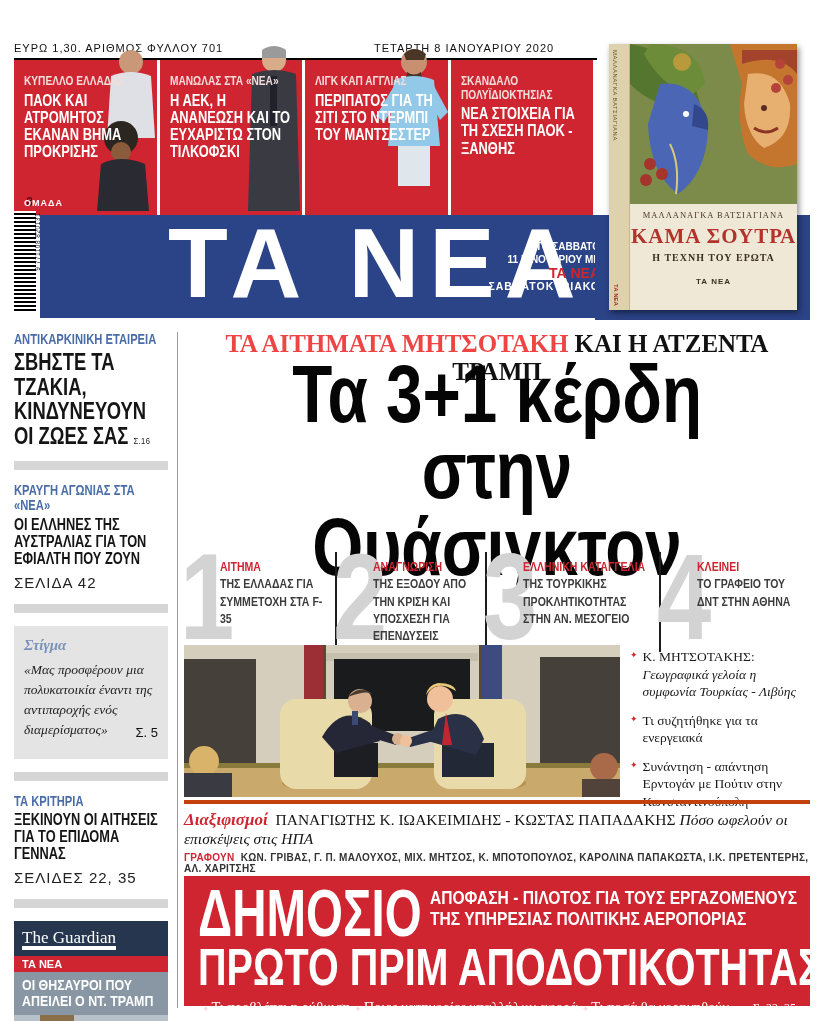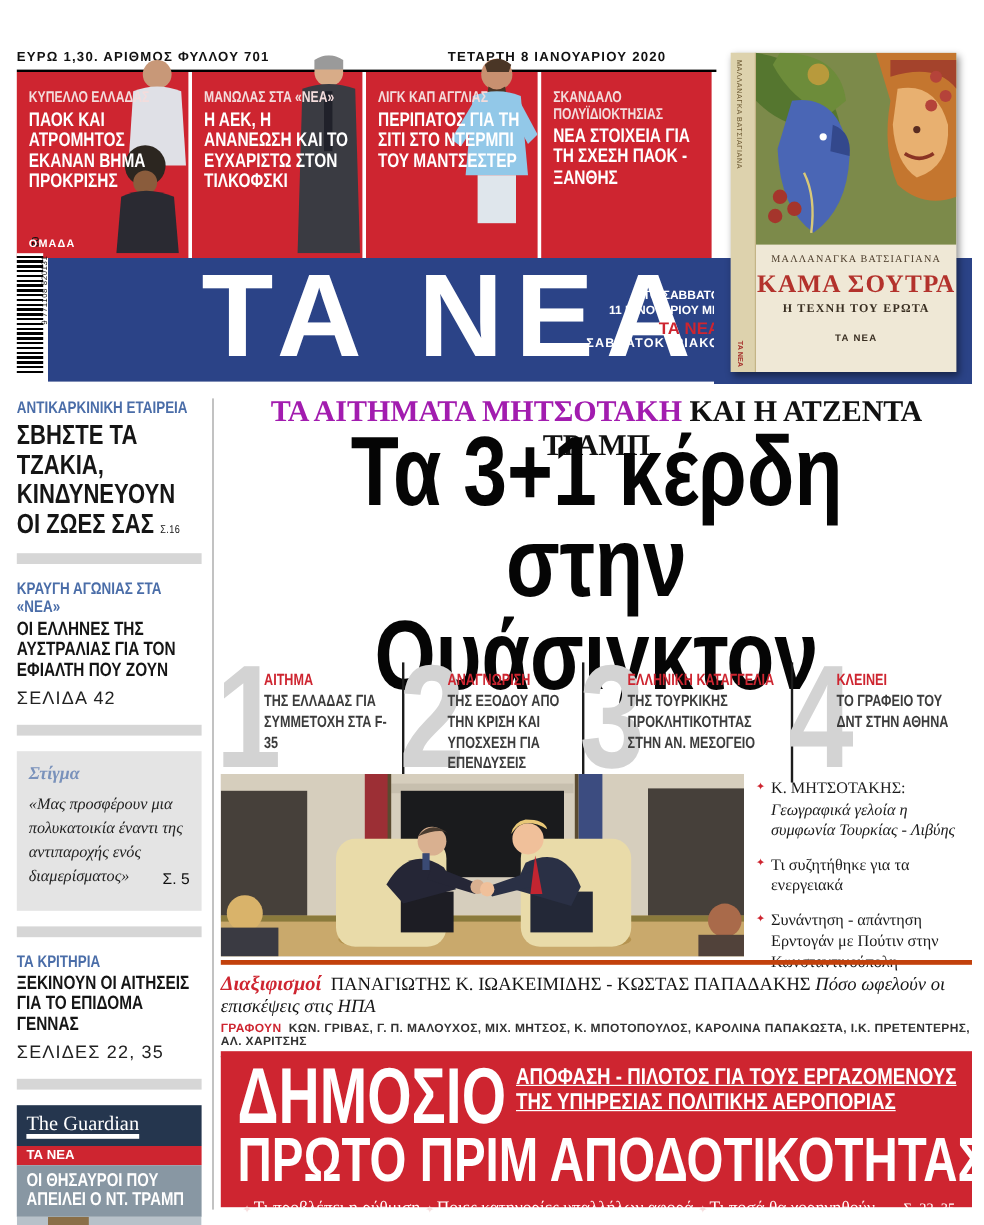--- a/index.html
+++ b/index.html
@@ -3,21 +3,21 @@
 <meta charset="utf-8">
 <style>
   html,body{margin:0;padding:0;background:#fff;}
   .page{position:relative;width:820px;height:1021px;background:#fff;overflow:hidden;
         font-family:"Liberation Sans",sans-serif;color:#111;}
   .abs{position:absolute;}
   .cxc{display:inline-block;transform:scaleX(.8);transform-origin:50% 50%;}
 
   
   .topbar{top:30px;left:14px;width:792px;height:24px;display:flex;justify-content:space-between;
-          align-items:flex-end;border-bottom:2px solid #000;font-size:11px;font-weight:bold;
+          align-items:flex-end;border-bottom:2px solid #000;font-size:11px;font-weight:normal;
           letter-spacing:1px;padding-bottom:4px;}
 
   
   .teasers{top:60px;left:14px;width:579px;height:155px;display:grid;
            grid-template-columns:repeat(4,1fr);gap:3px;}
   .teaser{position:relative;background:#ce2530;padding:14px 9px 8px 10px;overflow:visible;}
   .teaser .fig{position:absolute;right:0;top:-14px;z-index:1;}
   .teaser .tx{position:relative;z-index:2;}
   .t-kicker{color:#f3dcdc;font-weight:bold;font-size:13px;line-height:1.05;width:128%;
             transform:scaleX(.78);transform-origin:0 0;}
@@ -91,21 +91,21 @@
   .g-head{background:#8897a3;color:#fff;font-weight:bold;font-size:15.5px;line-height:1.05;
           padding:5px 8px 6px;}
   .g-head .in{width:126%;transform:scaleX(.8);transform-origin:0 0;display:block;}
 
   .vdiv{left:177px;top:332px;width:1px;height:676px;background:#9a9a9a;}
 
   
   .main{left:184px;top:330px;width:626px;height:680px;}
   .m-kicker{position:absolute;top:0;width:100%;text-align:center;
             font-family:"Liberation Serif",serif;font-weight:bold;font-size:25px;}
-  .m-kicker .red{color:#a21caf;}
+  .m-kicker .red{color:#ef4444;}
   .m-kicker .blk{color:#111;}
   .m-headline{position:absolute;top:26px;width:100%;text-align:center;font-weight:bold;
               font-size:82px;line-height:.93;color:#050505;}
   .m-headline .ln{display:block;}
 
   .points{position:absolute;top:222px;left:0;width:626px;height:100px;display:grid;
           grid-template-columns:repeat(4,1fr);}
   .point{position:relative;padding:6px 4px 0 36px;}
   .point + .point{border-left:2px solid #1c1c1c;}
   .p-num{position:absolute;left:-4px;top:-16px;font-size:122px;font-weight:bold;color:#d3d3d3;
@@ -129,21 +129,21 @@
   .cap2{margin-top:4px;padding-bottom:6px;border-bottom:1px solid #666;font-size:10px;
         font-weight:bold;color:#333;letter-spacing:.3px;}
   .cap2 .lbl{color:#ce2530;margin-right:3px;}
   .mission{margin-top:5px;text-align:center;font-size:11px;font-weight:bold;color:#333;
            letter-spacing:.5px;}
   .mission .lbl{color:#ce2530;margin-right:4px;}
 
   
   .redbox{position:absolute;top:546px;left:0;width:626px;height:130px;background:#ce2530;
           color:#fff;padding:8px 14px 6px;box-sizing:border-box;overflow:visible;}
-  .rb-row1{display:flex;align-items:flex-start;text-decoration:underline;}
+  .rb-row1{display:flex;align-items:flex-start;}
   .rb-t1wrap{width:232px;overflow:visible;}
   .rb-t1{font-size:66px;font-weight:bold;line-height:.9;transform:scaleX(.72);
          transform-origin:0 0;display:inline-block;white-space:nowrap;}
   .rb-sub{margin-top:4px;font-weight:bold;font-size:19px;line-height:1.1;}
   .rb-sub span{display:block;white-space:nowrap;transform:scaleX(.82);transform-origin:0 0;}
   .rb-t2{font-size:52px;font-weight:bold;line-height:1;margin-top:-2px;white-space:nowrap;
          transform:scaleX(.76);transform-origin:0 0;display:inline-block;}
   .rb-bullets{display:flex;align-items:baseline;margin-top:6px;
               font-family:"Liberation Serif",serif;font-size:14.5px;}
   .rb-bullets .dia{font-size:9px;margin:0 2px 0 4px;color:#f7dede;}

